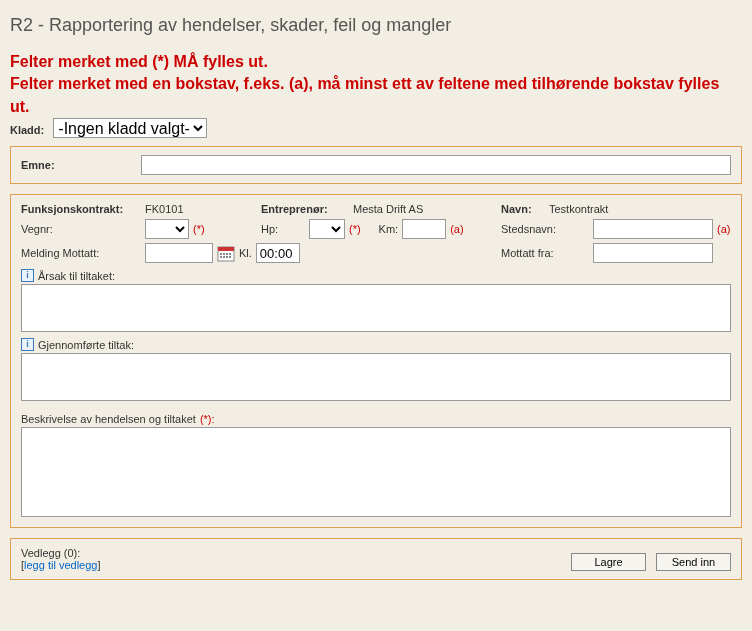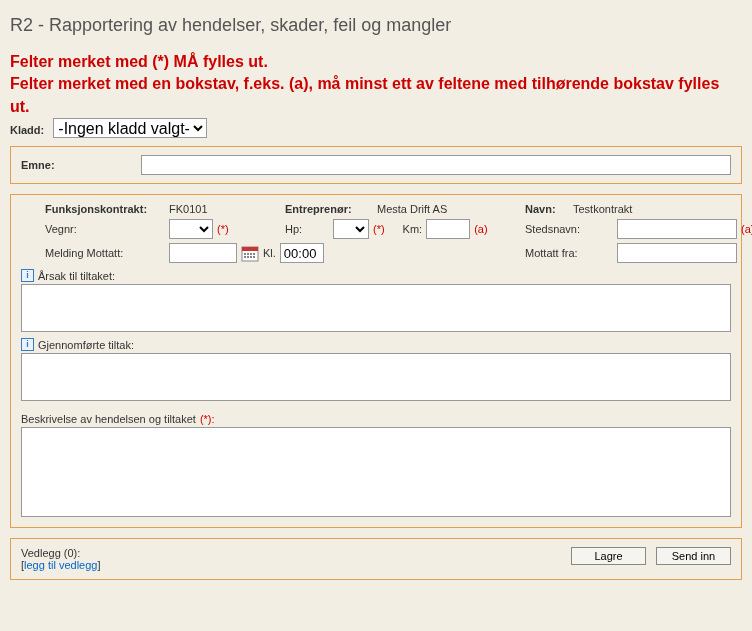--- a/index.html
+++ b/index.html
@@ -99,42 +99,41 @@
   }
   .cal-icon {
     display: inline-block;
     width: 18px;
     height: 18px;
     vertical-align: middle;
   }
   .cal-icon svg { display: block; }
   .vedlegg-panel {
     display: flex;
-    align-items: flex-start;
+    align-items: flex-end;
     justify-content: space-between;
     gap: 16px;
   }
   .vedlegg-left { }
   .vedlegg-left a { color: #0066cc; text-decoration: none; }
   .vedlegg-right { display: flex; gap: 10px; }
   button {
     font-family: Liberation Sans, sans-serif;
     font-size: 11px;
     padding: 2px 0;
     width: 75px;
     border: 1px solid #888;
     background: #f6f4ee;
     cursor: pointer;
   }
   .grid3 {
     display: grid;
     grid-template-columns: 230px 230px 1fr;
     gap: 4px 10px;
     align-items: center;
-    margin-left: 24px;
   }
   .cell { display: flex; align-items: center; gap: 4px; }
   .lbl-w { width: 120px; }
   .lbl-ws { width: 44px; }
 </style>
 </head>
 <body>
 
 <h2>R2 - Rapportering av hendelser, skader, feil og mangler</h2>
 

